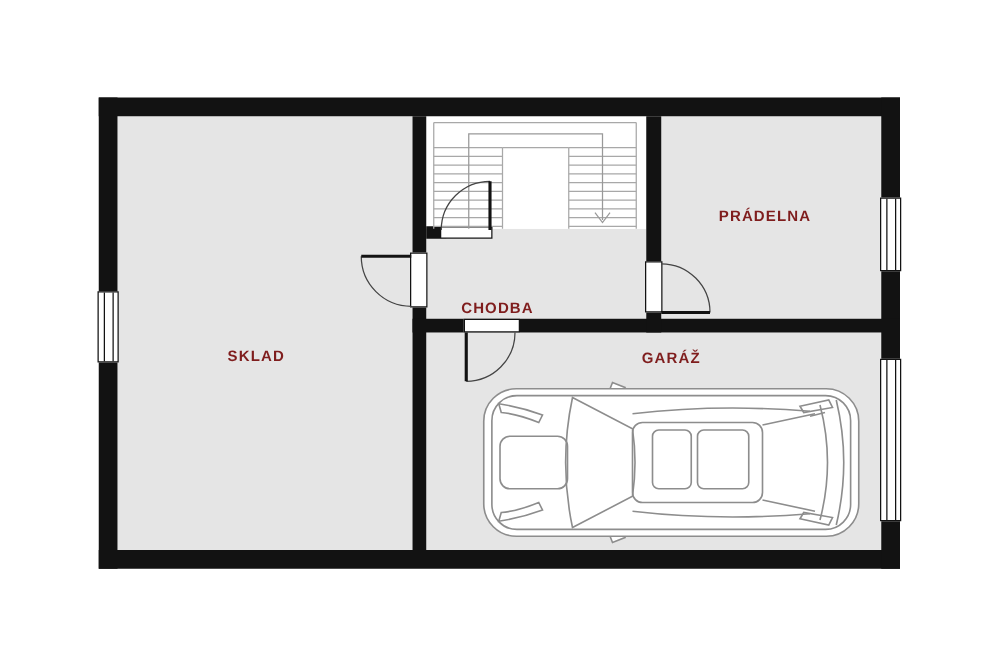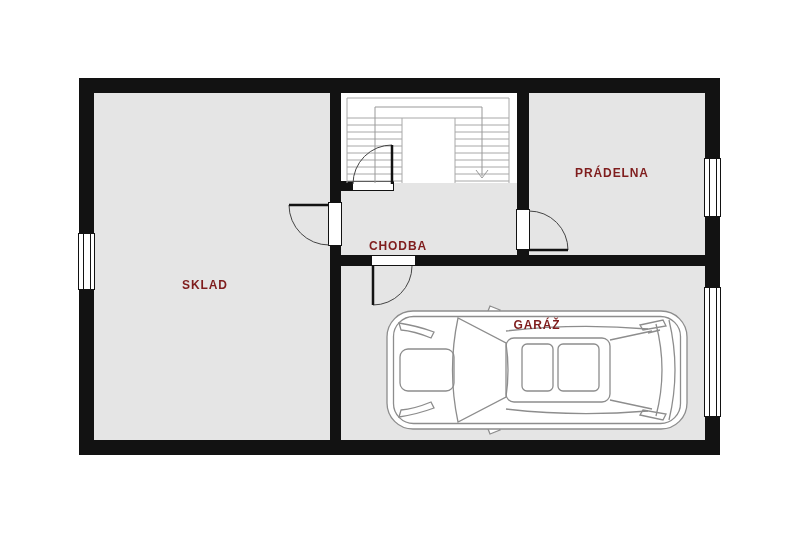--- a/index.html
+++ b/index.html
@@ -98,15 +98,15 @@
       <path d="M656 324 Q668 370 656 416 M669 320 Q681 370 669 420"></path>
       <path d="M640 325 L663 320 L666 326 L643 330 Z"></path>
       <path d="M640 415 L663 420 L666 414 L643 410 Z"></path>
       <path d="M648 333 L660 330"></path>
     </g>
   </svg>
 
   <div class="room-label" style="left:205px;top:285px;">SKLAD</div>
   <div class="room-label" style="left:398px;top:221px;margin-top:25px;">CHODBA</div>
   <div class="room-label" style="left:612px;top:173px;">PRÁDELNA</div>
-  <div class="room-label" style="left:537px;top:286px;margin-top:39px;">GARÁŽ</div>
+  <div class="room-label" style="left:537px;top:286px;">GARÁŽ</div>
 
 </div>
 
 </body></html>

